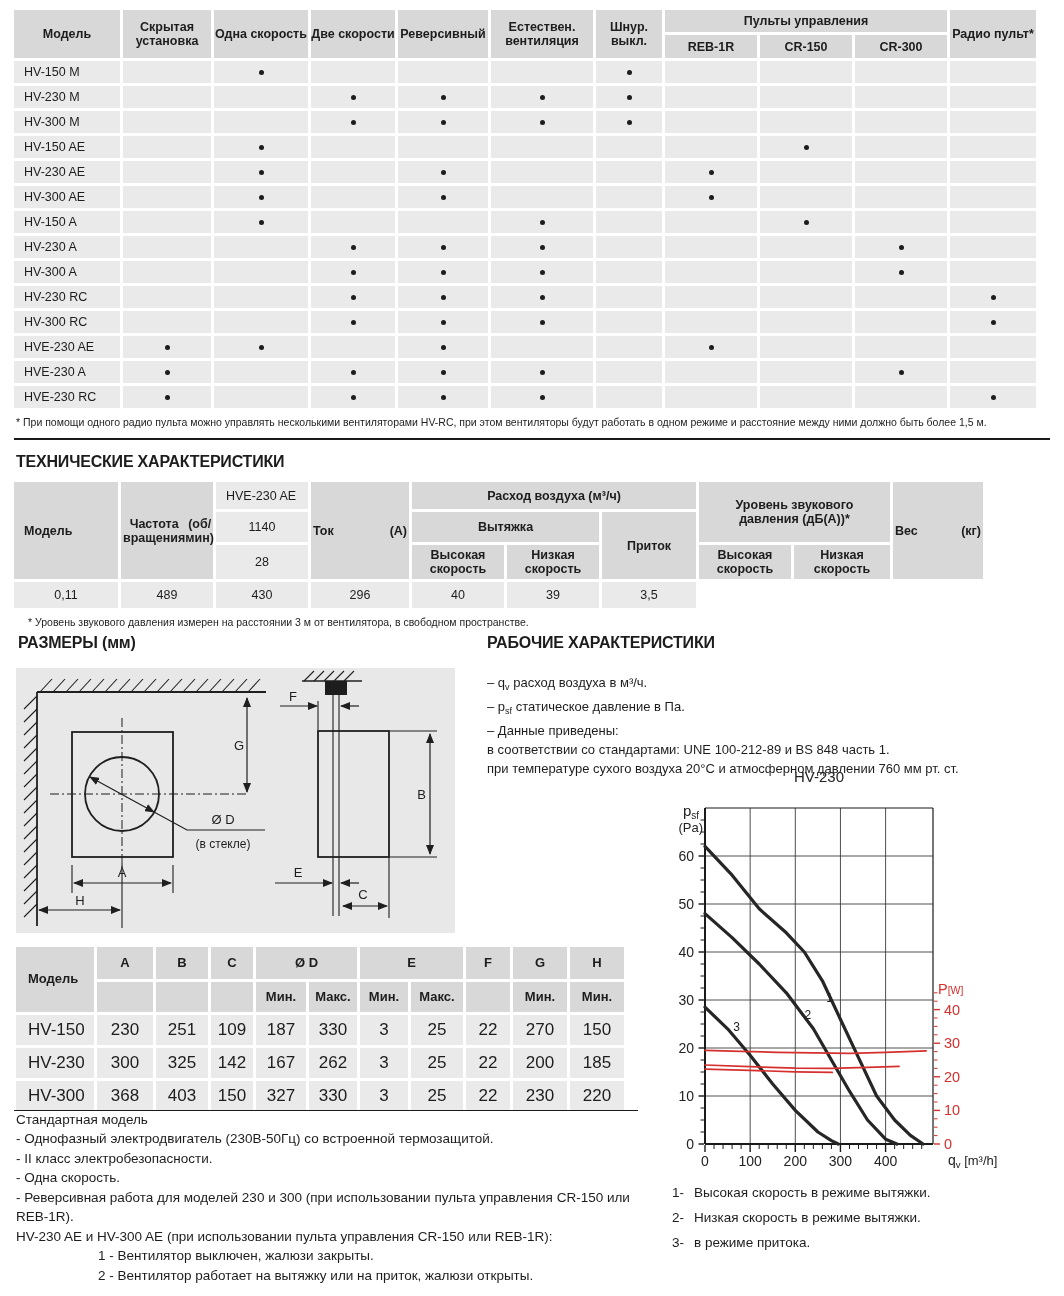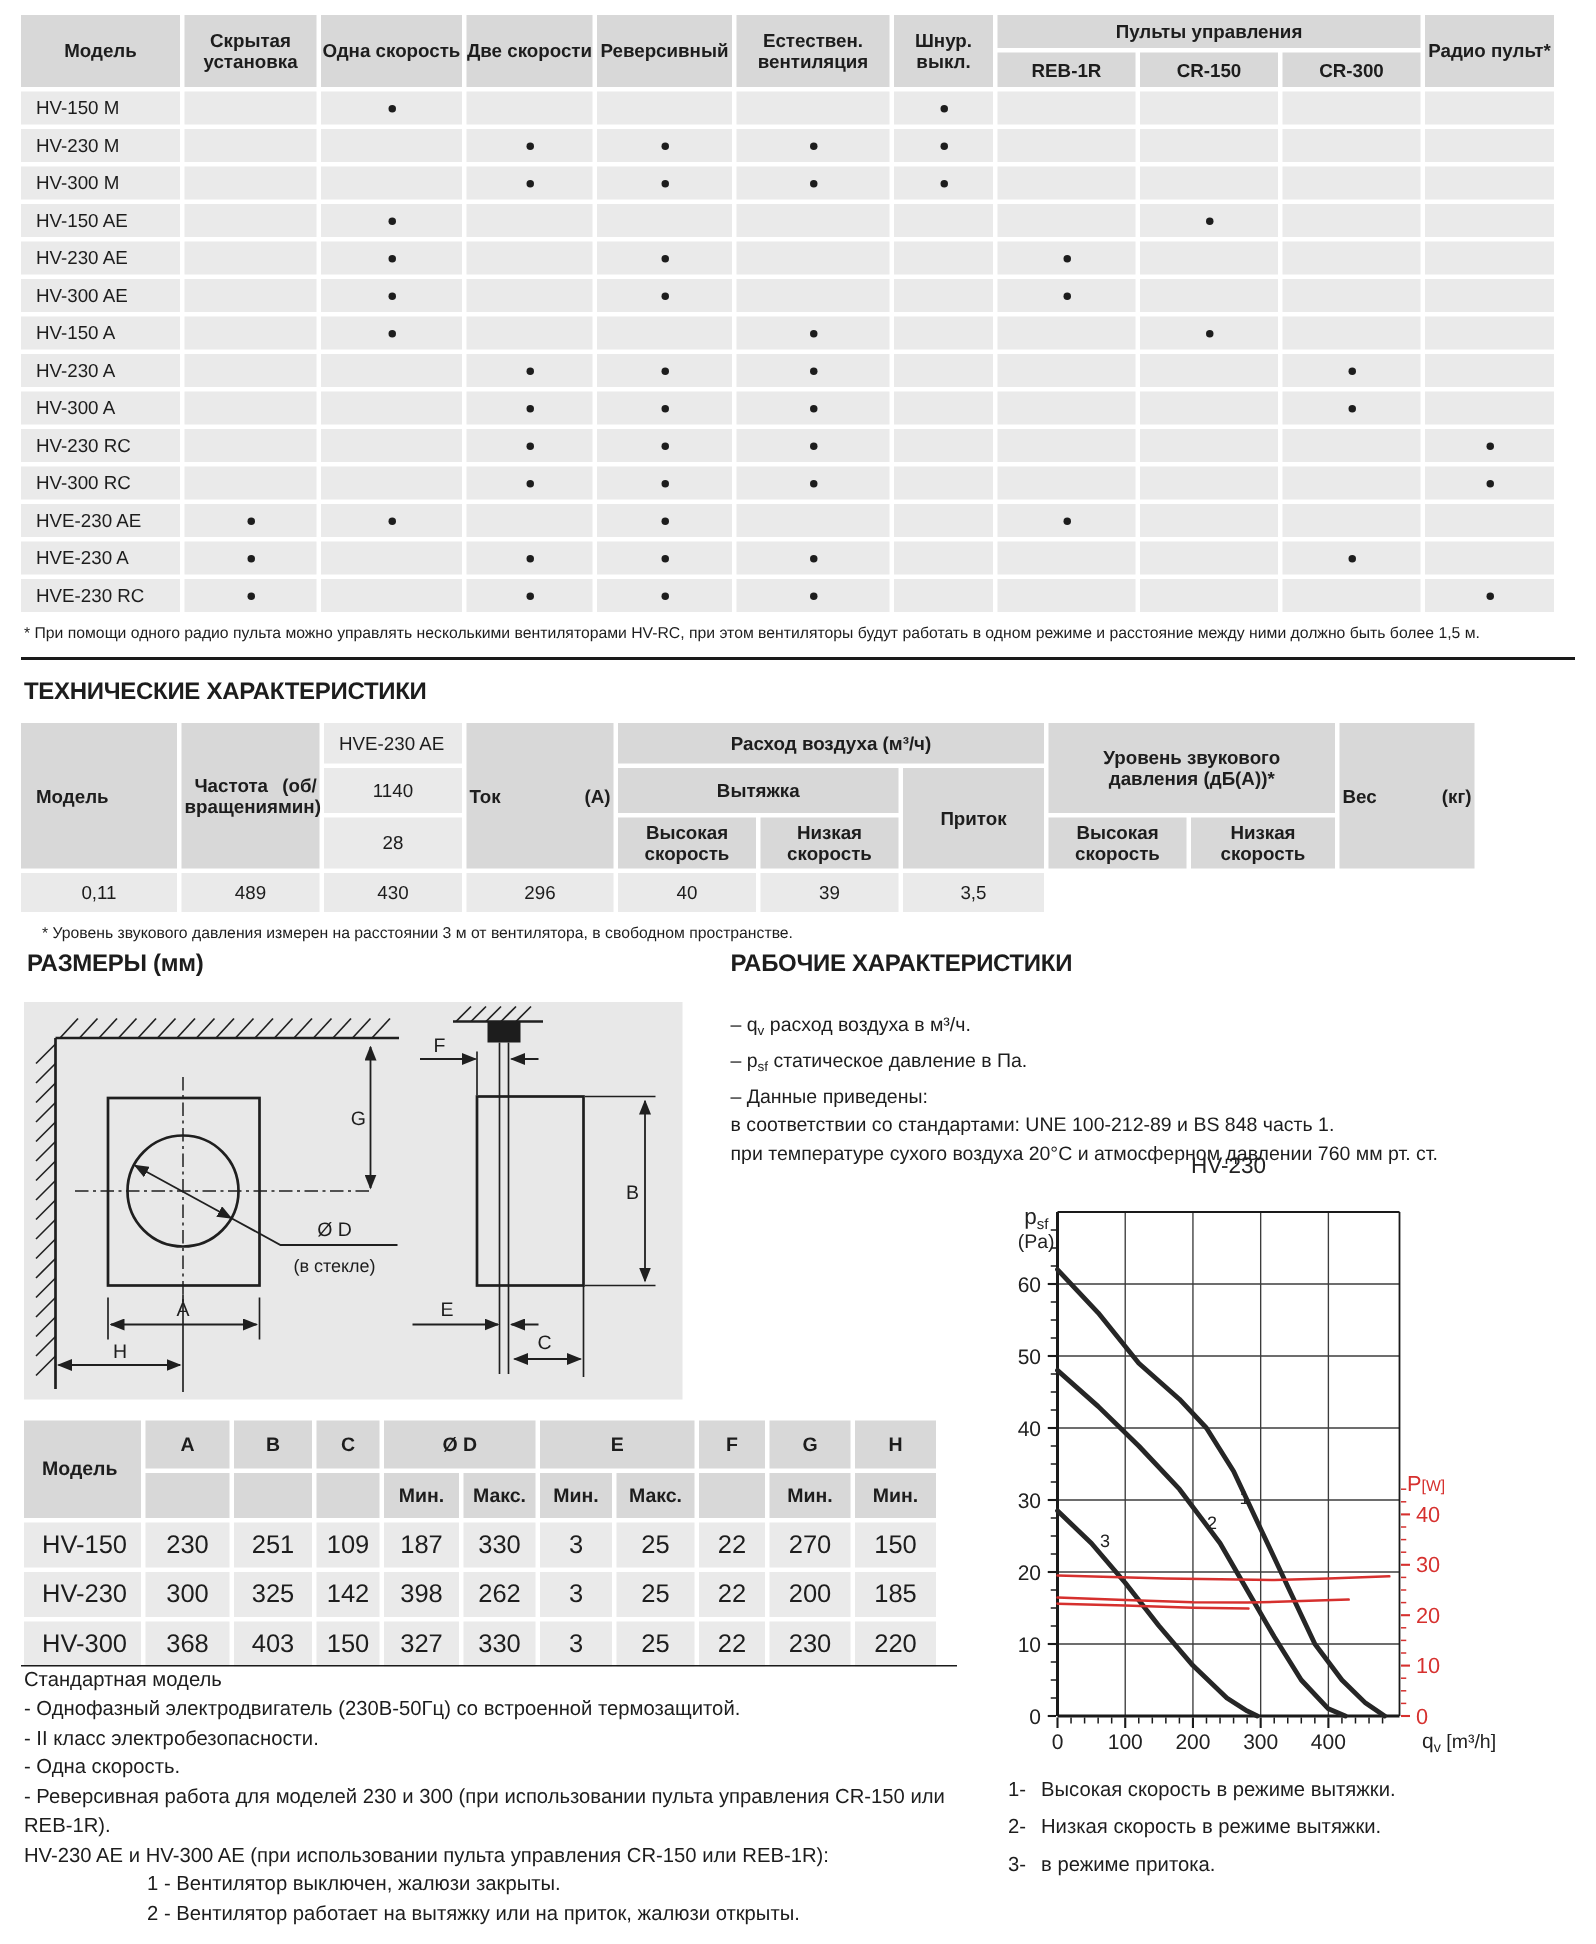--- a/index.html
+++ b/index.html
@@ -520,21 +520,21 @@
         <div class="cell">330</div>
         <div class="cell">3</div>
         <div class="cell">25</div>
         <div class="cell">22</div>
         <div class="cell">270</div>
         <div class="cell">150</div>
         <div class="cell dmodel">HV-230</div>
         <div class="cell">300</div>
         <div class="cell">325</div>
         <div class="cell">142</div>
-        <div class="cell">398</div>
+        <div class="cell">167</div>
         <div class="cell">262</div>
         <div class="cell">3</div>
         <div class="cell">25</div>
         <div class="cell">22</div>
         <div class="cell">200</div>
         <div class="cell">185</div>
         <div class="cell dmodel">HV-300</div>
         <div class="cell">368</div>
         <div class="cell">403</div>
         <div class="cell">150</div>

